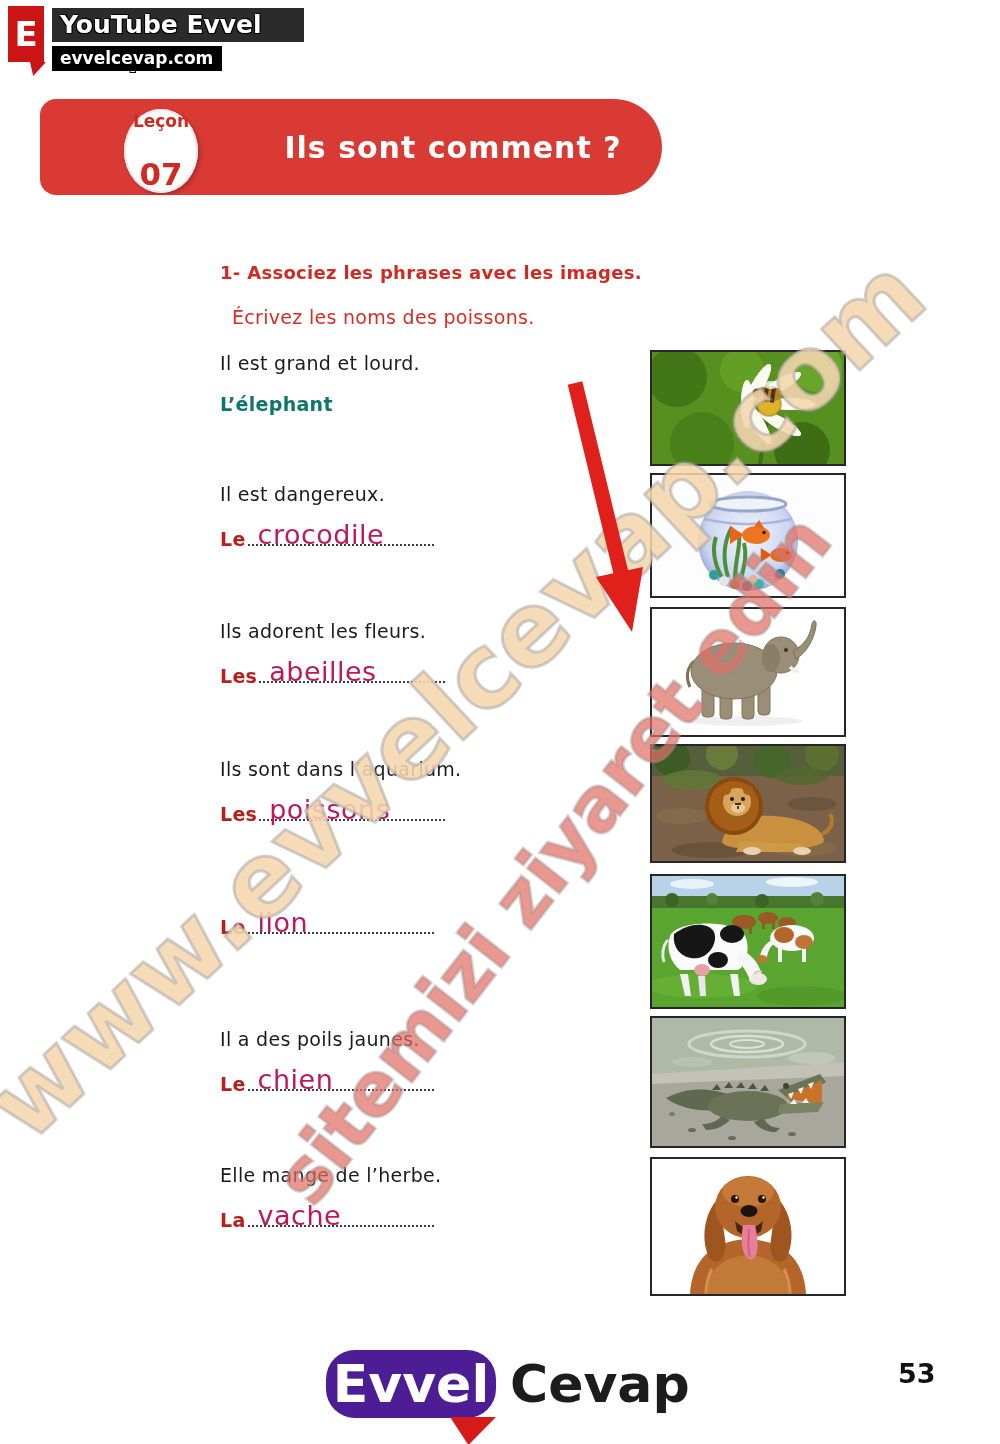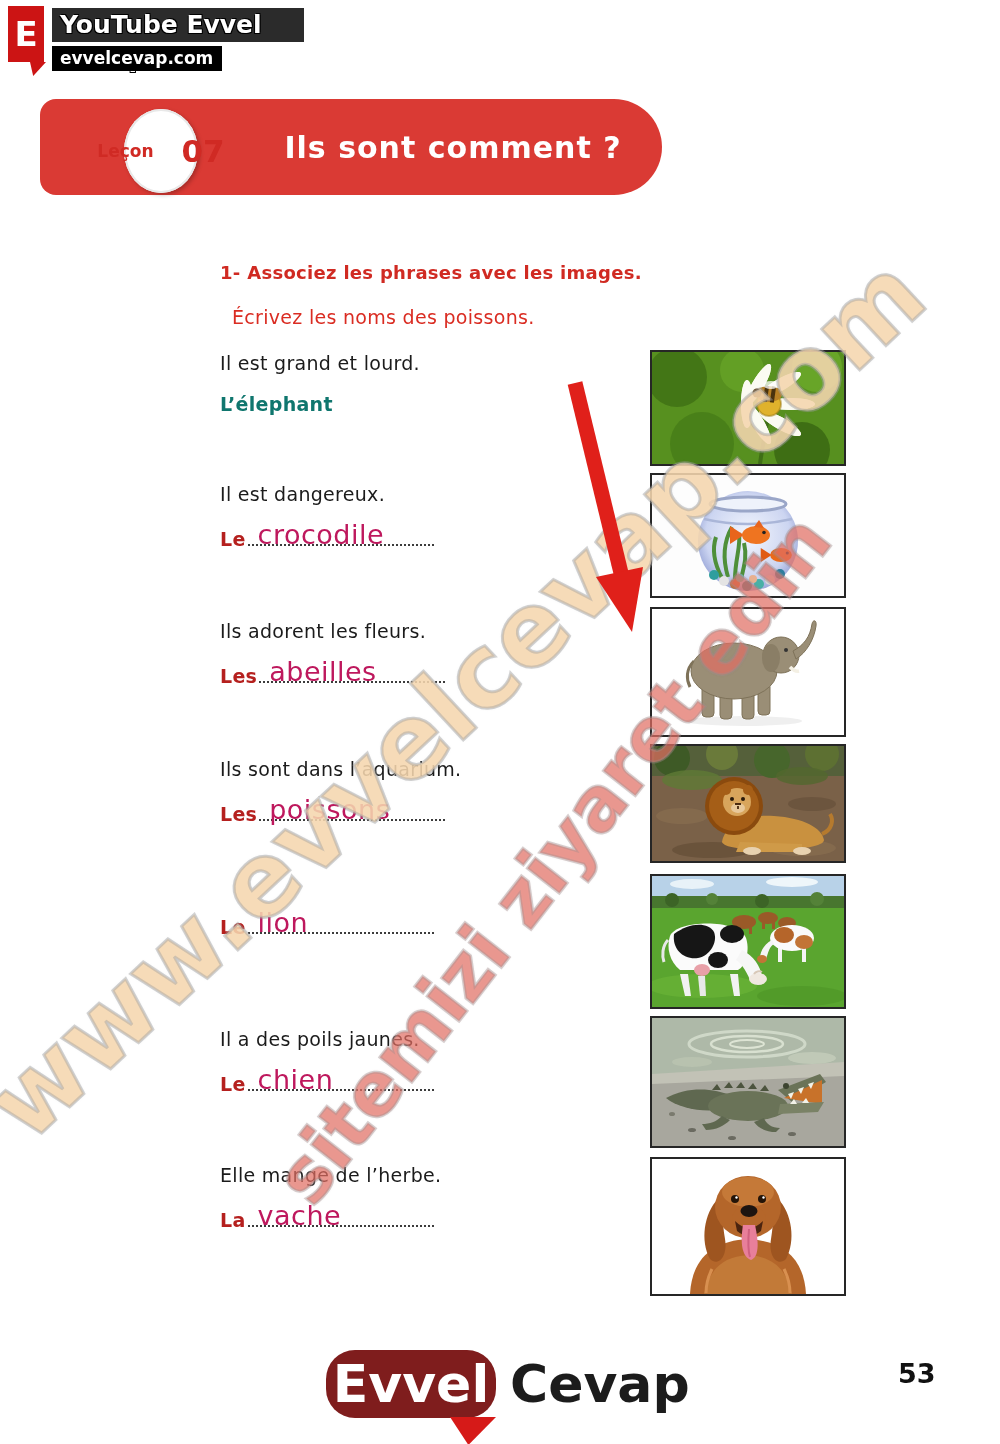--- a/index.html
+++ b/index.html
@@ -15,21 +15,21 @@
           color:#fff;font-size:25px;font-weight:bold;line-height:34px;padding-left:8px;
           text-shadow:1px 1px 0 #000,-1px 1px 0 #000,1px -1px 0 #000;z-index:2;box-sizing:border-box;}
   .site-bar{position:absolute;left:52px;top:46px;width:170px;height:25px;background:#000000;
           color:#fff;font-size:17px;font-weight:bold;line-height:25px;padding-left:8px;
           text-shadow:1px 1px 0 #000;z-index:2;box-sizing:border-box;}
   
   .banner{position:absolute;left:40px;top:99px;width:622px;height:96px;background:#da3a34;
           border-radius:16px 48px 48px 16px;z-index:2;}
   .lesson-oval{position:absolute;left:84px;top:10px;width:74px;height:84px;background:#fff;
           border-radius:50%;box-shadow:0 0 0 2px #e8e8e8 inset,2px 2px 4px rgba(0,0,0,.25);
-          display:flex;flex-direction:row;align-items:center;justify-content:center;gap:28px;}
+          display:flex;flex-direction:column;align-items:center;justify-content:center;gap:28px;}
   .lesson-label{color:#d02a24;font-size:17px;font-weight:bold;line-height:17px;}
   .lesson-number{color:#d02a24;font-size:31px;font-weight:bold;line-height:32px;}
   .banner-title{position:absolute;left:230px;right:26px;top:0;height:96px;display:flex;
           align-items:center;justify-content:center;color:#fff;font-size:30px;font-weight:bold;
           letter-spacing:1px;}
   
   .instr1{position:absolute;left:220px;top:262px;color:#d02a22;font-size:18px;font-weight:bold;letter-spacing:.3px;z-index:1;}
   .instr2{position:absolute;left:232px;top:306px;color:#da2c22;font-size:19px;letter-spacing:.3px;z-index:1;}
   .row{position:absolute;left:220px;width:430px;z-index:1;}
   .sentence{color:#1b1b1b;font-size:19px;letter-spacing:.3px;}
@@ -48,21 +48,21 @@
   
   .wm{position:absolute;white-space:nowrap;font-weight:bold;z-index:6;pointer-events:none;
       transform-origin:0 50%;}
   .wm1{left:4px;top:1060px;transform:rotate(-43deg);font-size:102px;
        color:rgba(251,218,176,0.82);-webkit-text-stroke:3px rgba(160,160,160,0.45);
        text-shadow:0 0 3px rgba(150,150,150,0.35);}
   .wm2{left:292px;top:1150px;transform:rotate(-52deg);font-size:74px;
        color:rgba(238,108,95,0.60);-webkit-text-stroke:3px rgba(160,140,140,0.40);
        text-shadow:0 0 3px rgba(160,120,120,0.30);}
   
-  .f-red{position:absolute;left:326px;top:1350px;width:170px;height:68px;background:#7f1d1d;
+  .f-red{position:absolute;left:326px;top:1350px;width:170px;height:68px;background:#4c1d95;
          color:#fff;font-size:52px;font-weight:bold;display:flex;align-items:center;
          justify-content:center;z-index:2;border-radius:29px;}
   .f-tail{position:absolute;left:450px;top:1417px;width:46px;height:28px;background:#d61a18;
          clip-path:polygon(0 0,100% 0,40% 100%);z-index:2;}
   .f-dark{position:absolute;left:510px;top:1350px;height:68px;color:#1c1c1c;font-size:52px;
          font-weight:bold;line-height:68px;z-index:2;}
   .page-num{position:absolute;left:898px;top:1358px;color:#111;font-size:27px;font-weight:bold;z-index:2;}
 </style>
 </head>
 <body>

